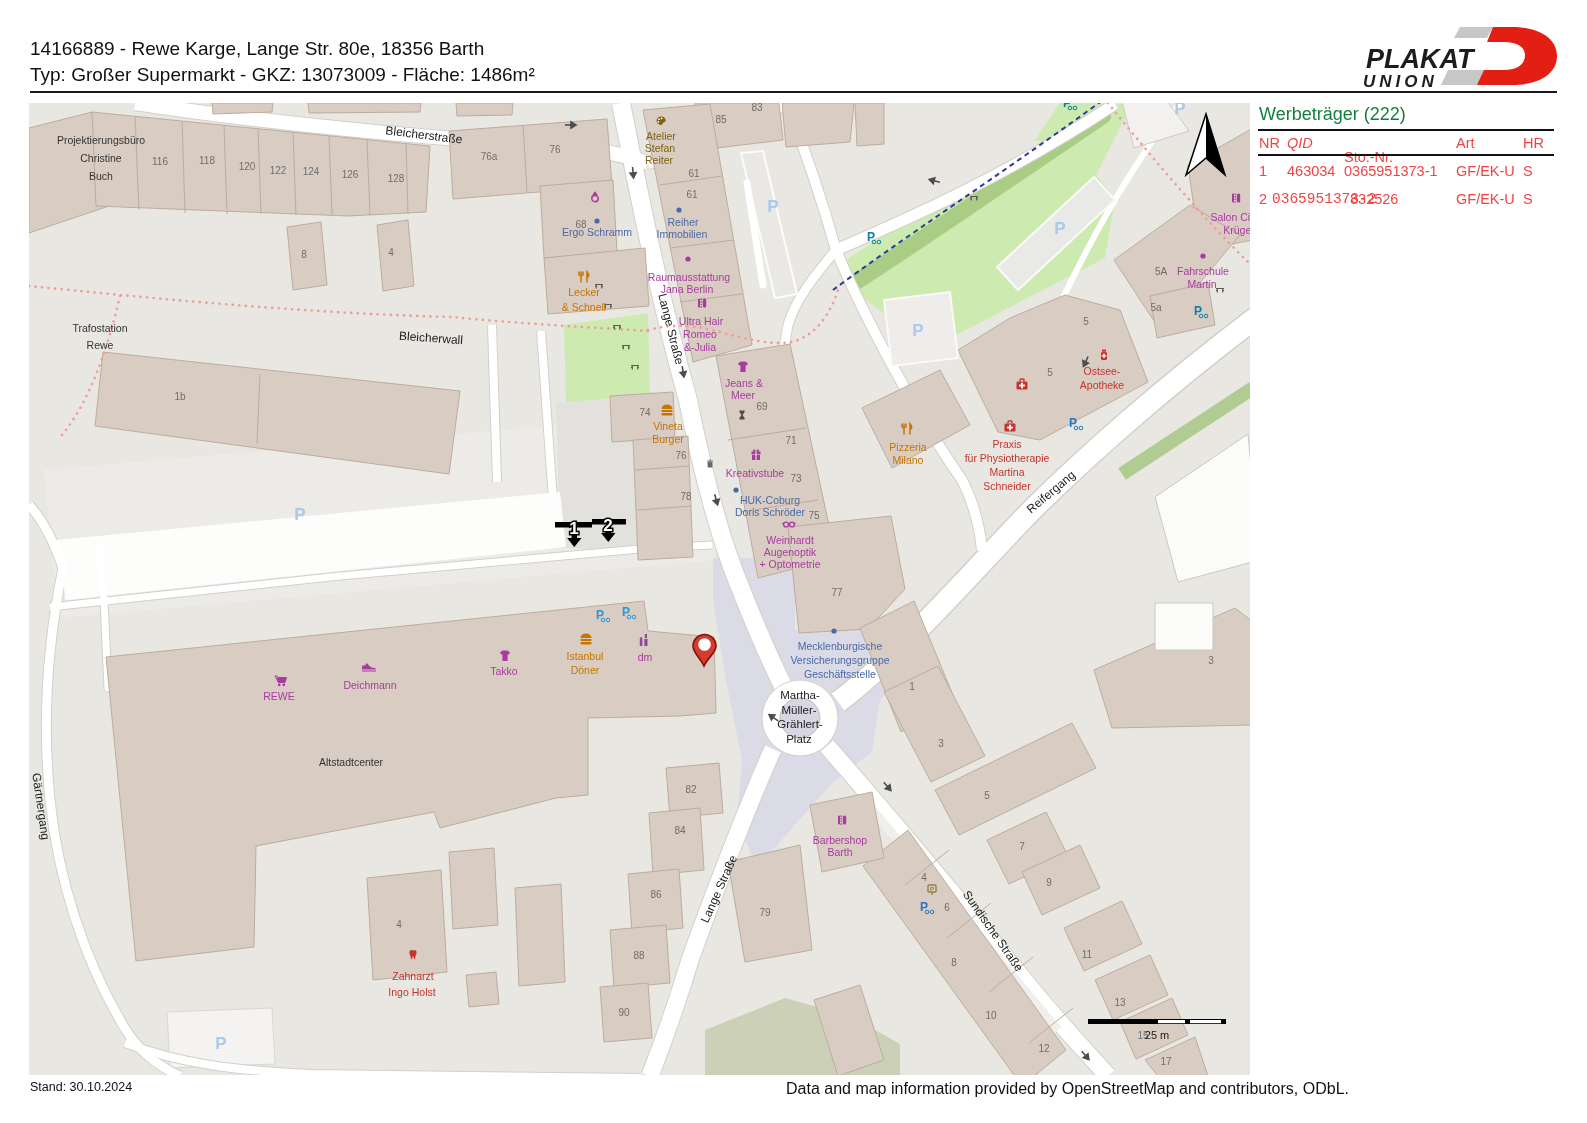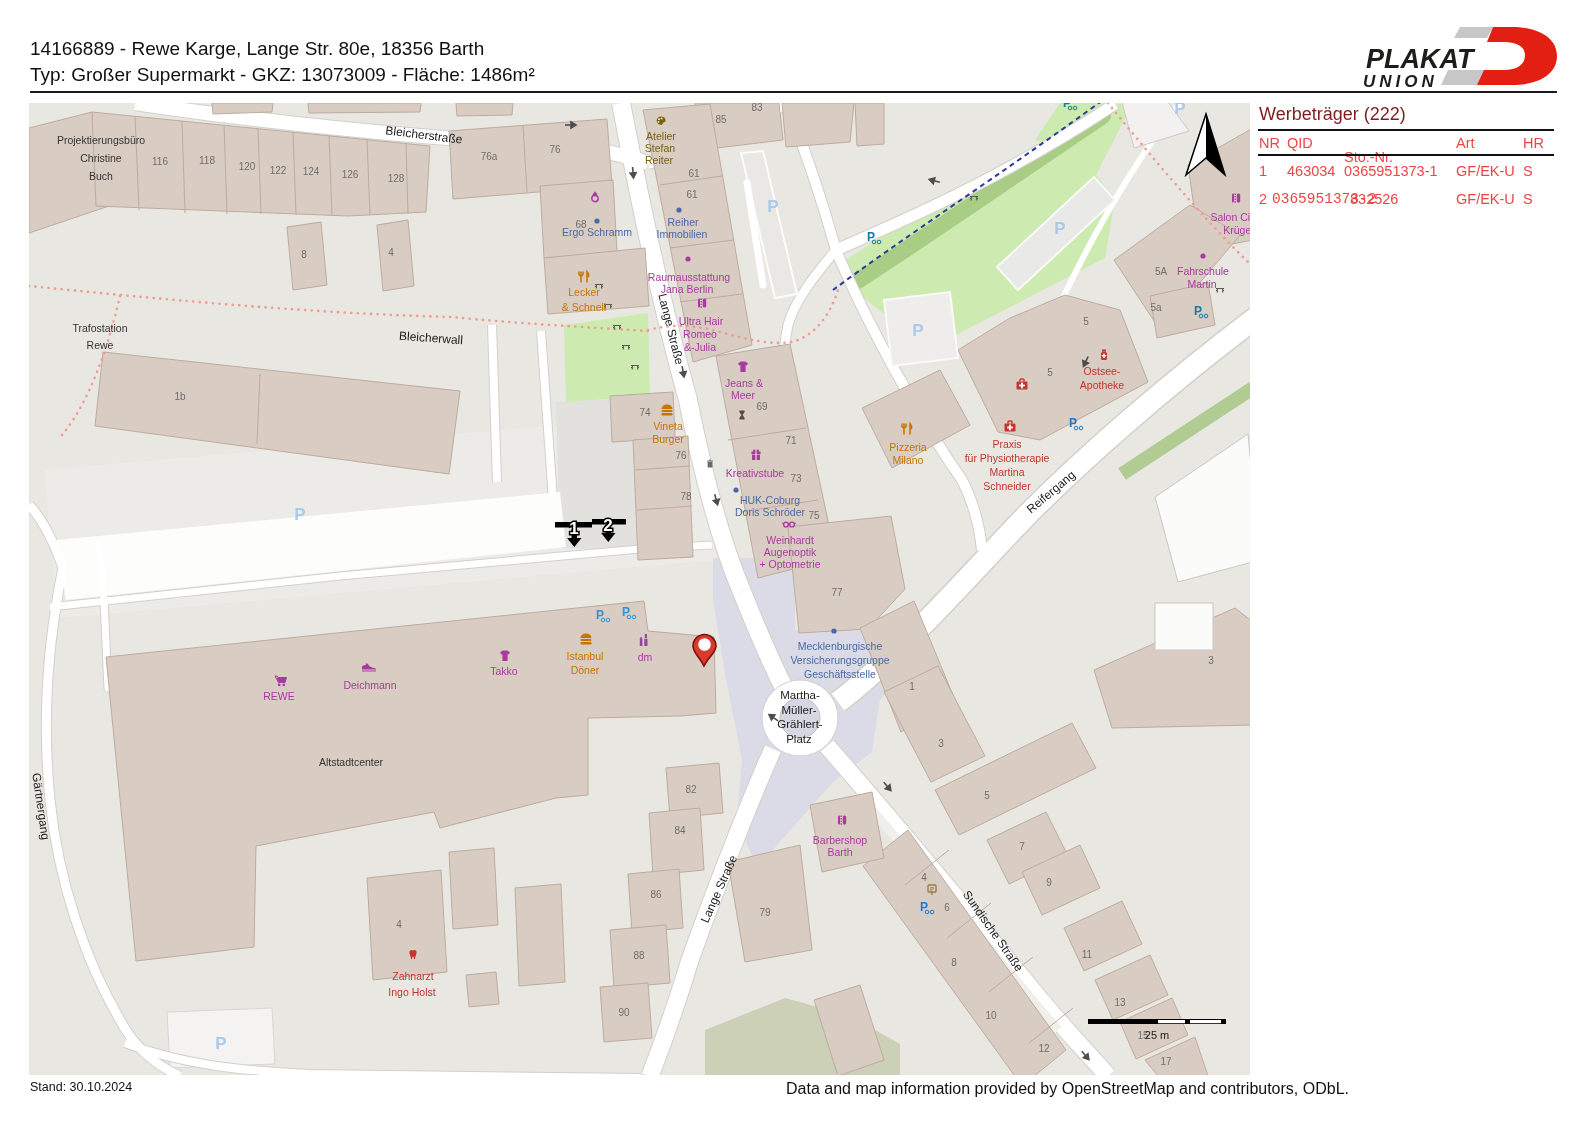--- a/index.html
+++ b/index.html
@@ -1,19 +1,19 @@
 <!DOCTYPE html>
 <html><head>
 <meta charset="utf-8">
 <style>
   html,body{margin:0;padding:0;background:#fff;width:1587px;height:1123px;overflow:hidden;}
   body{font-family:"Liberation Sans",sans-serif;position:relative;}
   .hdr{position:absolute;left:30px;top:36px;font-size:19px;color:#111;line-height:26px;}
   .rule{position:absolute;left:30px;top:91px;width:1527px;height:2px;background:#1a1a1a;}
-  .panel{position:absolute;left:1259px;top:104px;width:300px;font-size:14.5px;color:#7f1d1d;}
+  .panel{position:absolute;left:1259px;top:104px;width:300px;font-size:14.5px;color:#15803d;}
   .panel h2{font-size:18px;font-weight:normal;margin:0 0 8px 0;}
   .pline1{position:absolute;left:1258px;top:129px;width:296px;height:2px;background:#111;}
   .pline2{position:absolute;left:1258px;top:154px;width:296px;height:1.5px;background:#111;}
   .prow{position:absolute;font-size:14.5px;color:#ef4444;white-space:nowrap;}
   .foot{position:absolute;font-size:12.5px;color:#111;text-align:right;}
 </style>
 </head>
 <body>
 
 <div class="hdr">14166889 - Rewe Karge, Lange Str. 80e, 18356 Barth<br>Typ: Großer Supermarkt - GKZ: 13073009 - Fläche: 1486m²</div>
@@ -32,21 +32,21 @@
 </svg>
 
 <div class="rule"></div>
 
 <div class="panel">
     <h2>Werbeträger (222)</h2>
   </div>
 <div class="pline1"></div>
 
 <div class="prow" style="left:1259px;top:135px;">NR</div>
-<div class="prow" style="left:1287px;top:135px;">QID</div>
+<div class="prow" style="left:1287px;top:135px;font-style:italic;">QID</div>
 <div class="prow" style="left:1344px;top:149px;">Sto.-Nr.</div>
 <div class="prow" style="left:1456px;top:135px;">Art</div>
 <div class="prow" style="left:1523px;top:135px;">HR</div>
 <div class="pline2"></div>
 
 <div class="prow" style="left:1259px;top:163px;">1</div>
 <div class="prow" style="left:1287px;top:163px;">463034</div>
 <div class="prow" style="left:1344px;top:163px;">0365951373-1</div>
 <div class="prow" style="left:1456px;top:163px;">GF/EK-U</div>
 <div class="prow" style="left:1523px;top:163px;">S</div>

